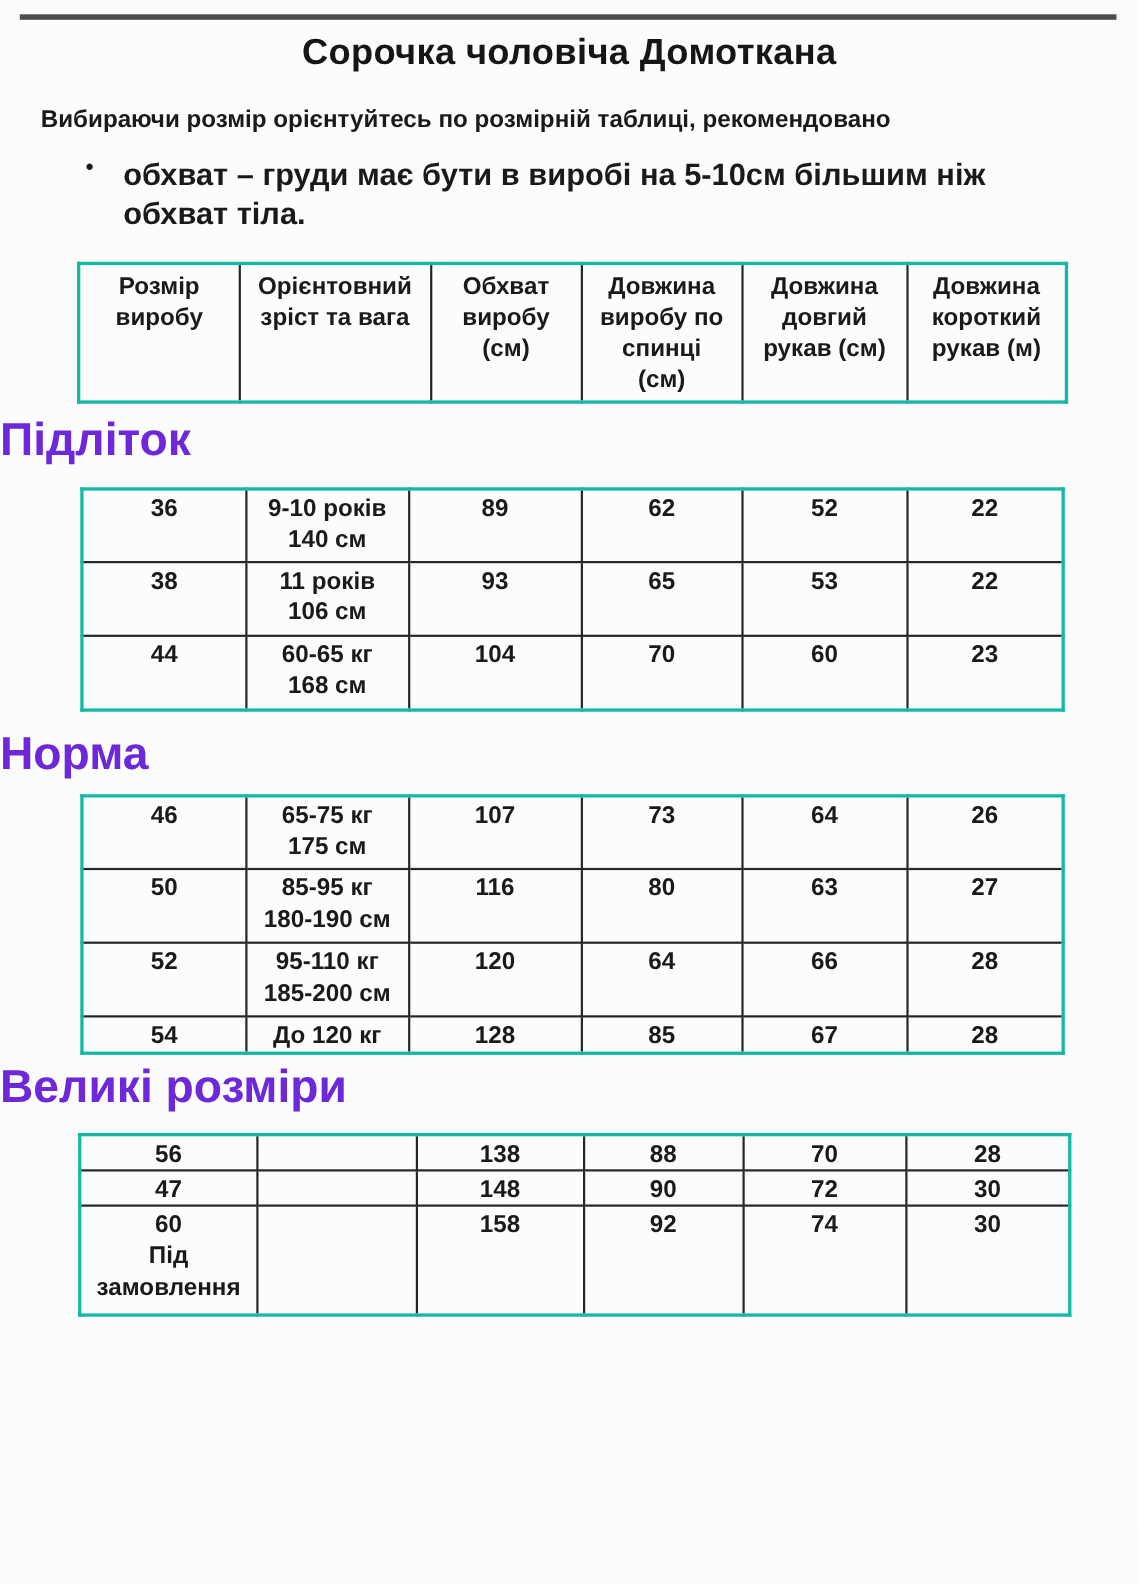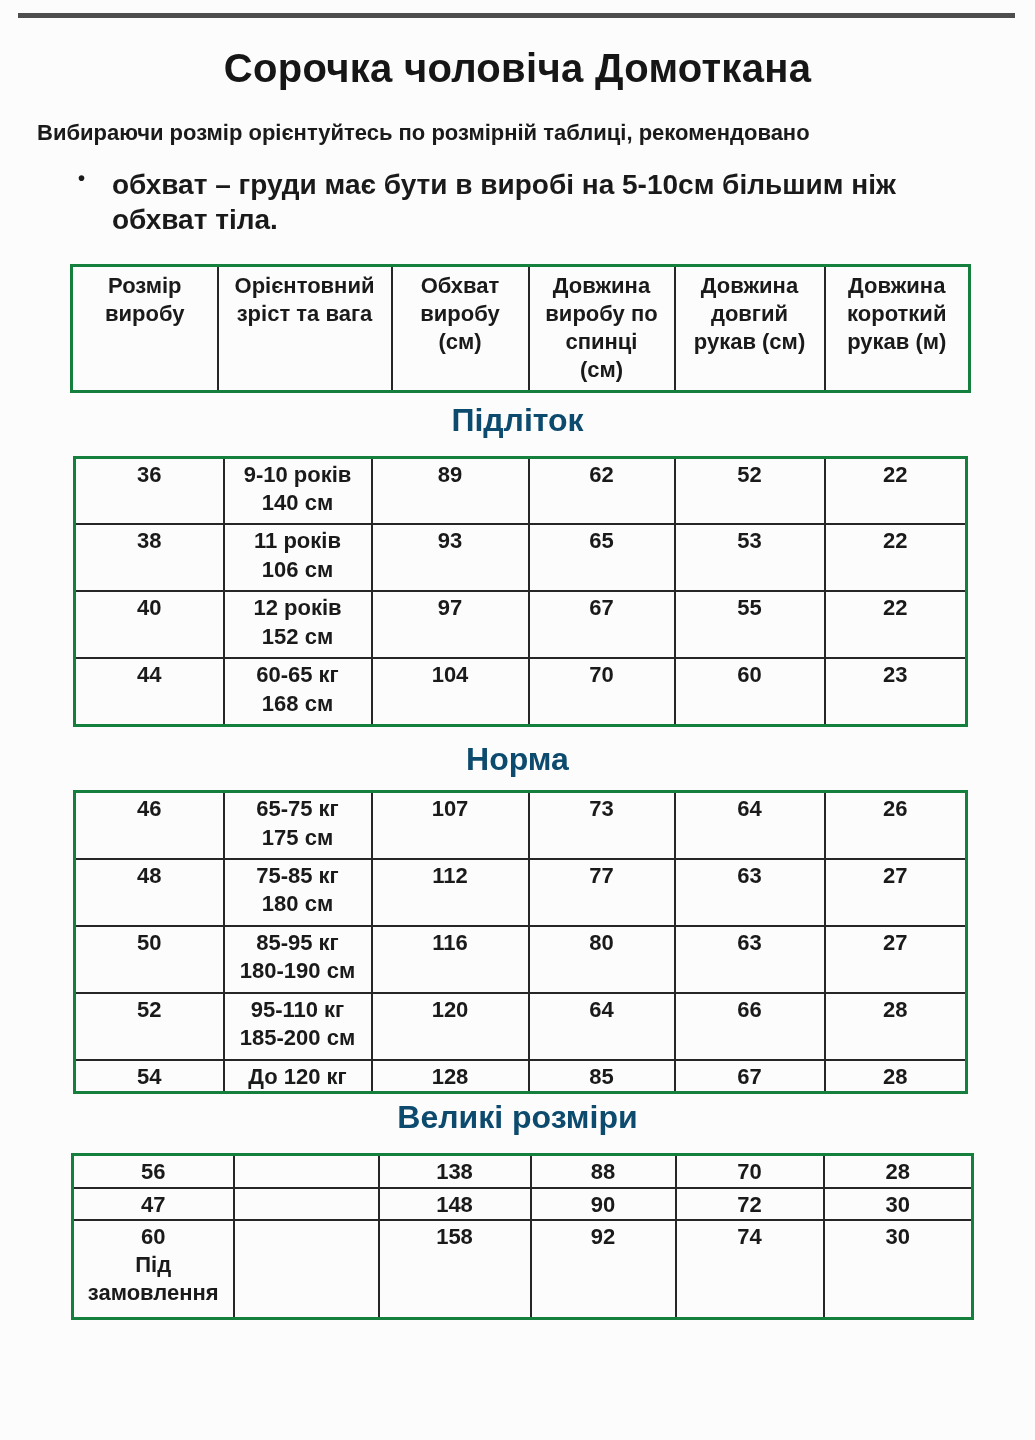--- a/index.html
+++ b/index.html
@@ -10,23 +10,23 @@
     color:#1a1a1a;
     font-weight:700;
     overflow:hidden;
     background:#fcfcfc;
   }
   .top-rule {
     height:5px; background:#4e4e4e;
     margin:13px 20px 0 18px;
   }
   h1.page-title {
-    margin-top:26px;
+    margin-top:9px;
     text-align:center;
-    font-size:40px; line-height:1.2;
+    font-size:33px; line-height:1.2;
     letter-spacing:0.3px;
     color:#161616;
   }
   p.intro {
     margin:27px 0 0 37px;
     font-size:22px; line-height:1.25;
   }
   ul.notes {
     list-style:none;
     margin:20px 0 0 76px;
@@ -40,42 +40,42 @@
   }
   ul.notes li + li { margin-top:27px; }
   ul.notes li::before {
     content:"\2022";
     position:absolute; left:2px; top:-1px;
     font-size:20px;
   }
   table.size {
     border-collapse:collapse;
     table-layout:fixed;
-    border:3px solid #15803d;
+    border:3px solid #14b8a6;
   }
   table.size th, table.size td {
     border:2px solid #262626;
     font-weight:700;
     font-size:22px;
     line-height:1.28;
     text-align:center;
     vertical-align:top;
     white-space:pre-line;
     padding:2px 3px 0 3px;
     color:#1a1a1a;
     overflow:hidden;
   }
   table#header-table { margin:26px 0 0 70px; width:898px; }
   table#header-table tr { height:126px; }
   table#header-table th { padding-top:5px; }
 
   h2.section-title {
-    text-align:center;
-    font-size:32px; line-height:1.2;
-    color:#0c4a6e;
+    text-align:left;
+    font-size:42px; line-height:1.2;
+    color:#6d28d9;
   }
   #section-title-teen  { margin-top:8px; }
   #section-title-norm  { margin-top:13px; }
   #section-title-large { margin-top:4px; }
 
   table#table-teen  { margin:17px 0 0 73px; width:892px; }
   table#table-norm  { margin:12px 0 0 73px; width:892px; }
   table#table-large { margin:17px 0 0 71px; width:900px; }
 
   tr.r-two  { height:67px; }
@@ -151,29 +151,20 @@
   <tr class="r-two">
     <td>38</td>
     <td>11 років
 106 см</td>
     <td>93</td>
     <td>65</td>
     <td>53</td>
     <td>22</td>
   </tr>
   <tr class="r-two">
-    <td>40</td>
-    <td>12 років
-152 см</td>
-    <td>97</td>
-    <td>67</td>
-    <td>55</td>
-    <td>22</td>
-  </tr>
-  <tr class="r-two">
     <td>44</td>
     <td>60-65 кг
 168 см</td>
     <td>104</td>
     <td>70</td>
     <td>60</td>
     <td>23</td>
   </tr>
 </tbody>
   </table>
@@ -191,29 +182,20 @@
   </colgroup>
   <tbody>
       <tr class="r-two">
     <td>46</td>
     <td>65-75 кг
 175 см</td>
     <td>107</td>
     <td>73</td>
     <td>64</td>
     <td>26</td>
-  </tr>
-  <tr class="r-two">
-    <td>48</td>
-    <td>75-85 кг
-180 см</td>
-    <td>112</td>
-    <td>77</td>
-    <td>63</td>
-    <td>27</td>
   </tr>
   <tr class="r-two">
     <td>50</td>
     <td>85-95 кг
 180-190 см</td>
     <td>116</td>
     <td>80</td>
     <td>63</td>
     <td>27</td>
   </tr>

